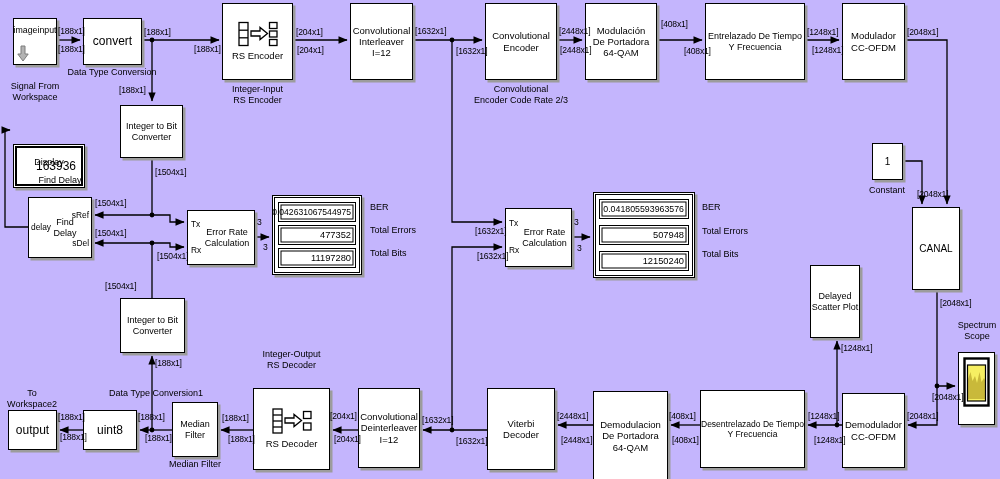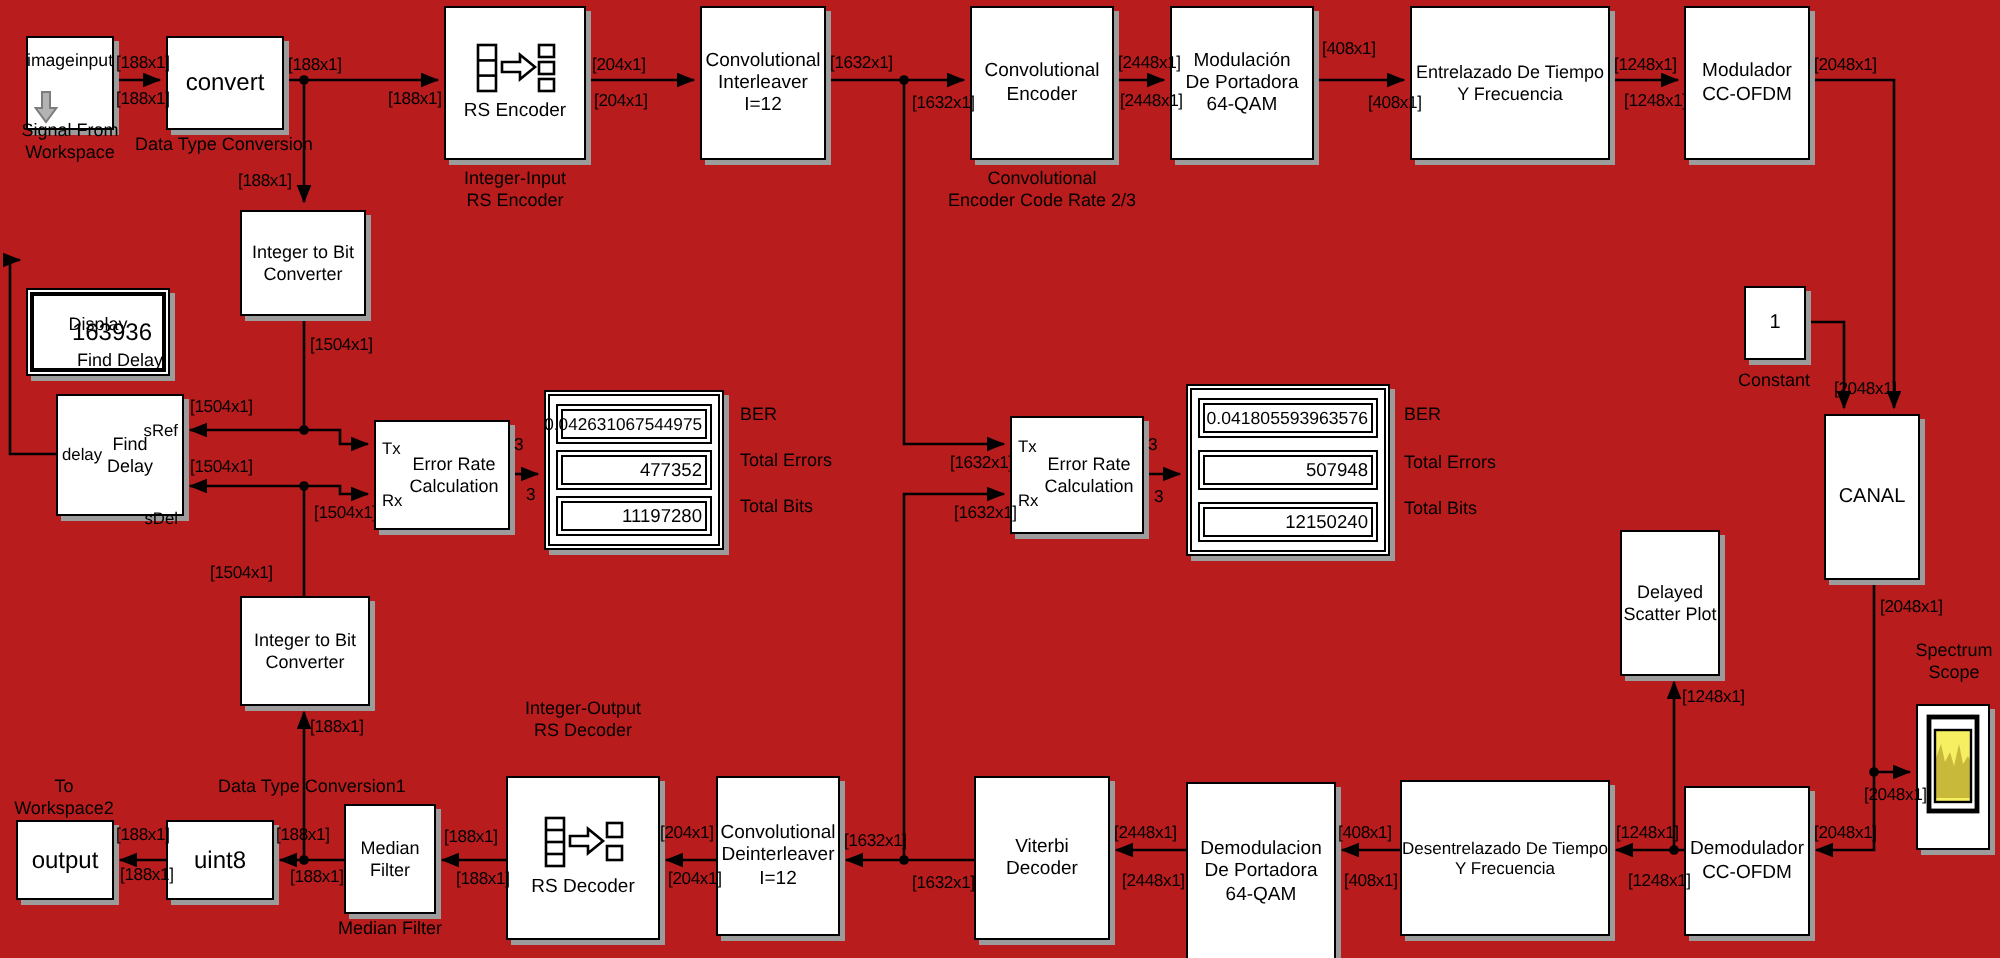--- a/index.html
+++ b/index.html
@@ -1,16 +1,16 @@
 <!DOCTYPE html>
 <html><head>
 <meta charset="utf-8">
 <style>
   html,body{margin:0;padding:0;background:#fff;}
-  .canvas{position:relative;width:1000px;height:479px;background:#b91c1c;
+  .canvas{position:relative;width:1000px;height:479px;background:#c4b5fd;
           font-family:"Liberation Sans",sans-serif;color:#000;overflow:hidden;}
   .wires{position:absolute;left:0;top:0;z-index:1;}
   .blk{position:absolute;background:#fff;border:1.3px solid #000;
        box-shadow:2.5px 2.5px 0 #9c9c9c;display:flex;align-items:center;justify-content:center;
        text-align:center;font-size:9.5px;line-height:1.18;white-space:pre-line;z-index:2;box-sizing:border-box;}
   .blk .btxt{white-space:pre-line;}
   .lbl{position:absolute;font-size:9px;line-height:1.2;text-align:center;white-space:pre-line;z-index:3;}
   .dim{position:absolute;font-size:8.6px;line-height:1;z-index:3;letter-spacing:-0.2px;}
   .port{position:absolute;font-size:8.4px;line-height:1;}
   .disp{padding:2px;box-shadow:2.5px 2.5px 0 #9c9c9c, inset 0 0 0 1px #fff, inset 0 0 0 2px #000;}
@@ -79,21 +79,21 @@
         <circle cx="837" cy="425" r="2.4"></circle>
     </g>
   </svg>
 
   <div class="blk" style="left:13px;top:18px;width:44px;height:47px;font-size:8.8px;align-items:flex-start;padding-top:6px;">
     <span class="btxt">imageinput</span>
     <svg class="icon" style="position:absolute;left:3px;bottom:2px;" width="12" height="17" viewBox="0 0 12 17">
       <path d="M4,1 h4 v8 h3.2 l-5.2,7 l-5.2,-7 h3.2 z" fill="#b3b3b3" stroke="#7d7d7d" stroke-width="1"></path>
     </svg>
   </div>
-  <div class="lbl" style="left:5px;top:60px;width:60px;">Signal From
+  <div class="lbl" style="left:5px;top:81px;width:60px;">Signal From
 Workspace</div>
 
   <div class="blk" style="left:83px;top:18px;width:59px;height:47px;font-size:12px;">
     <span class="btxt">convert</span>
   </div>
   <div class="lbl" style="left:62px;top:67px;width:100px;">Data Type Conversion</div>
 
   <div class="blk" style="left:222px;top:3px;width:71px;height:77px;flex-direction:column;gap:3px;">
     <svg class="icon" width="44" height="26" viewBox="0 0 44 26">
       <g stroke="#000" fill="none" stroke-width="1.3">
@@ -144,21 +144,21 @@
     <div class="dval">163936</div>
   </div>
   <div class="lbl" style="left:13px;top:157px;width:72px;">Display</div>
 
   <div class="lbl" style="left:28px;top:175px;width:64px;">Find Delay</div>
   <div class="blk" style="left:28px;top:197px;width:64px;height:61px;font-size:9px;">
     <span class="port" style="left:2px;top:25px;">delay</span>
     <span class="btxt" style="margin-left:10px;">Find
 Delay</span>
     <span class="port" style="right:2px;top:13px;text-align:right;">sRef</span>
-    <span class="port" style="right:2px;top:41px;margin-top:16px;">sDel</span>
+    <span class="port" style="right:2px;top:41px;">sDel</span>
   </div>
 
   <div class="blk" style="left:120px;top:105px;width:63px;height:53px;font-size:9px;">
     <span class="btxt">Integer to Bit
 Converter</span>
   </div>
 
   <div class="blk" style="left:120px;top:298px;width:65px;height:55px;font-size:9px;">
     <span class="btxt">Integer to Bit
 Converter</span>

